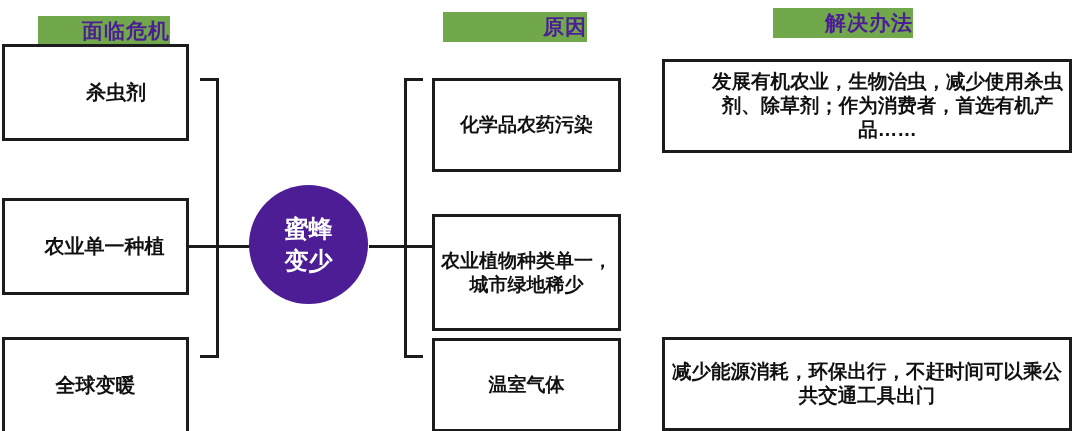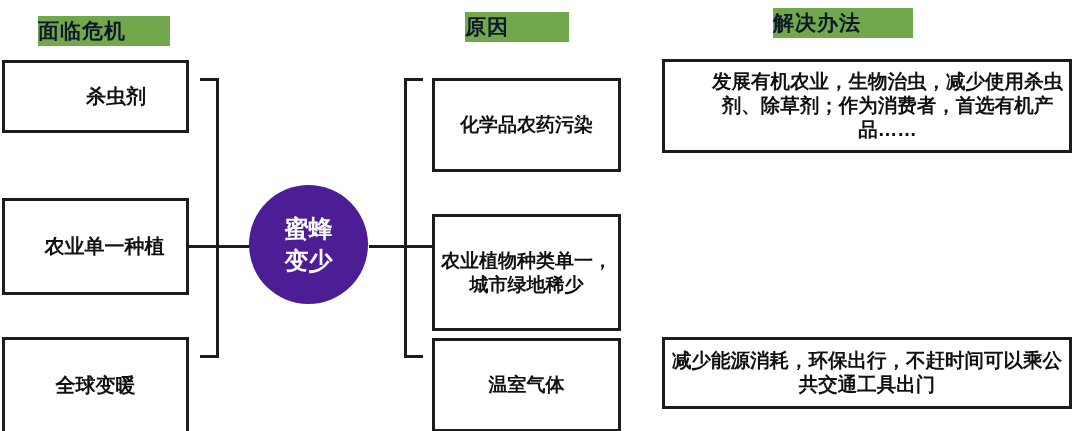--- a/index.html
+++ b/index.html
@@ -15,66 +15,66 @@
     width: 1080px;
     height: 431px;
     background: #ffffff;
     overflow: hidden;
   }
 
   
   .badge {
     position: absolute;
     background: #70A84B;
-    color: #0f172a;
+    color: #4c1d95;
     font-size: 21px;
     font-weight: 700;
     letter-spacing: 1px;
-    text-align: left;
+    text-align: right;
     line-height: 30px;
     height: 30px;
     white-space: nowrap;
   }
   #badge-crisis { left: 38px;  top: 16px; width: 132px; }
-  #badge-cause  { left: 465px; top: 12px; width: 104px; }
+  #badge-cause  { left: 443px; top: 12px; width: 144px; }
   #badge-solve  { left: 773px; top: 8px;  width: 140px; }
 
   
   .rbox {
     position: absolute;
     box-sizing: border-box;
     border: 3px solid #1c1c1c;
     background: #ffffff;
     display: flex;
     align-items: center;
     justify-content: center;
     text-align: center;
     color: #111111;
     font-weight: 600;
     line-height: 1.22;
     padding: 2px 6px;
   }
 
   
   .rbox.crisis { font-size: 20px; left: 2px; width: 187px; }
-  #crisis-0 { top: 60px;  height: 73px; padding-left: 47px; }
+  #crisis-0 { top: 44px;  height: 97px; padding-left: 47px; }
   #crisis-1 { top: 198px; height: 97px; padding-left: 24px; }
   #crisis-2 { top: 337px; height: 97px; }
 
   
   .rbox.cause { font-size: 19px; left: 432px; width: 189px; }
   #cause-0 { top: 78px;  height: 94px; }
   #cause-1 { top: 214px; height: 117px; }
   #cause-2 { top: 338px; height: 94px; }
 
   
   .rbox.solve { font-size: 19.5px; left: 662px; width: 410px; }
   #solve-0 { top: 59px;  height: 94px; padding-left: 47px; }
   #solve-1 { top: 197px; height: 94px; }
-  #solve-2 { top: 337px; height: 72px; }
+  #solve-2 { top: 337px; height: 94px; }
 
   
   #hub {
     position: absolute;
     left: 249px;
     top: 185px;
     width: 119px;
     height: 119px;
     border-radius: 50%;
     background: #4c1d95;

